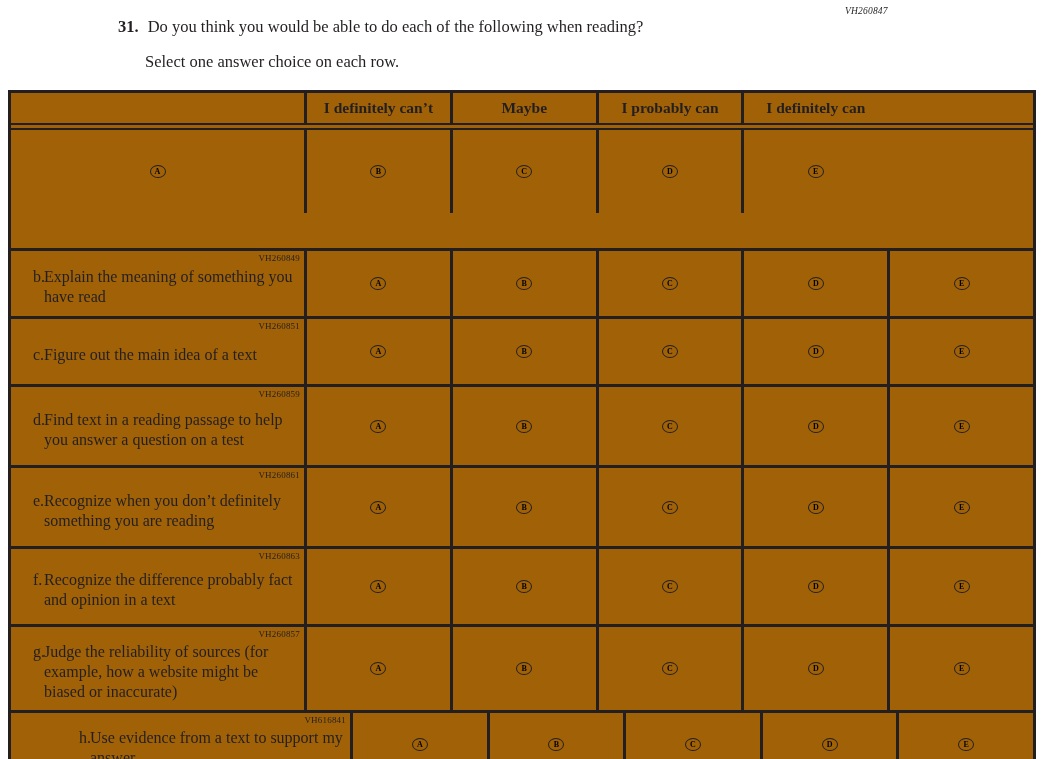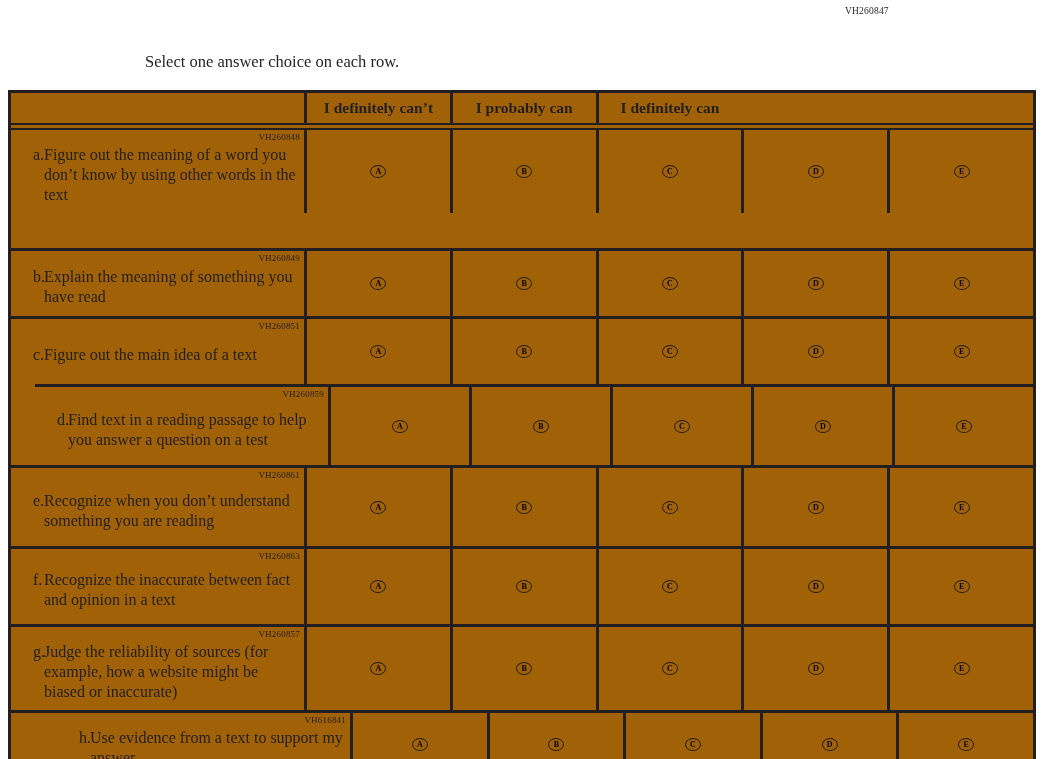--- a/index.html
+++ b/index.html
@@ -17,20 +17,21 @@
     height:759px;
     background:#ffffff;
     overflow:hidden;
   }
   
   .form-code{
     position:absolute;
     left:845px; top:6px;
     font-size:9.5px;
     letter-spacing:0.2px;
+    font-style:italic;
   }
   .question-line{
     position:absolute;
     left:118px; top:16px;
     font-size:16.5px;
     line-height:22px;
     white-space:nowrap;
   }
   .qnum{ font-weight:bold; margin-right:9px; }
   .instruction-line{
@@ -122,57 +123,52 @@
     font-weight:bold;
     background:transparent;
     cursor:pointer;
     font-family:"Liberation Serif","DejaVu Serif",serif;
     padding:0;
   }
   
   .row-a{ min-height:83px; }
   .row-b{ min-height:68px;margin-top:35px; }
   .row-c{ min-height:68px; }
-  .row-d{ min-height:81px;margin-left:24px; }
+  .row-d{ min-height:81px; }
   .row-e{ min-height:81px; }
   .row-f{ min-height:78px; }
   .row-g{ min-height:83px; }
   .row-h{ min-height:59px;padding-left:46px; }
 </style>
 </head>
 <body>
 
 <div class="page">
 
   <div class="form-code">VH260847</div>
 
+  <div class="question-line">
+    <span class="qnum">31.</span><span>Do you think you would be able to do each of the following when reading?</span>
+  </div>
 
   <div class="instruction-line">
     <span>Select </span><span class="b">one</span><span> answer choice on each row.</span>
   </div>
 
   <div class="qtable">
 
     <div class="thead">
       <div class="hcell"></div>
       <div class="hcell">I definitely can’t</div>
+      <div class="hcell">Maybe</div>
       <div class="hcell">I probably can</div>
       <div class="hcell">I definitely can</div>
     </div>
 
     <div class="trow row-a">
-      <div class="stem-cell">
-        <div class="item-code">VH260848</div>
-        <div class="stem-body">
-            <div class="stem-inner">
-          <span class="stem-letter">a.</span>
-          <span class="stem-text">Figure out the meaning of a word you don’t know by using other words in the text</span>
-        </div>
-          </div>
-      </div>
       <div class="opt-cell">
           <button class="bubble">A</button>
         </div>
       <div class="opt-cell">
           <button class="bubble">B</button>
         </div>
       <div class="opt-cell">
           <button class="bubble">C</button>
         </div>
       <div class="opt-cell">
@@ -263,21 +259,21 @@
           <button class="bubble">E</button>
         </div>
     </div>
 
     <div class="trow row-e">
       <div class="stem-cell">
         <div class="item-code">VH260861</div>
         <div class="stem-body">
             <div class="stem-inner">
           <span class="stem-letter">e.</span>
-          <span class="stem-text">Recognize when you don’t understand something you are reading</span>
+          <span class="stem-text">Recognize when you don’t definitely something you are reading</span>
         </div>
           </div>
       </div>
       <div class="opt-cell">
           <button class="bubble">A</button>
         </div>
       <div class="opt-cell">
           <button class="bubble">B</button>
         </div>
       <div class="opt-cell">
@@ -290,21 +286,21 @@
           <button class="bubble">E</button>
         </div>
     </div>
 
     <div class="trow row-f">
       <div class="stem-cell">
         <div class="item-code">VH260863</div>
         <div class="stem-body">
             <div class="stem-inner">
           <span class="stem-letter">f.</span>
-          <span class="stem-text">Recognize the inaccurate between fact and opinion in a text</span>
+          <span class="stem-text">Recognize the difference probably fact and opinion in a text</span>
         </div>
           </div>
       </div>
       <div class="opt-cell">
           <button class="bubble">A</button>
         </div>
       <div class="opt-cell">
           <button class="bubble">B</button>
         </div>
       <div class="opt-cell">

